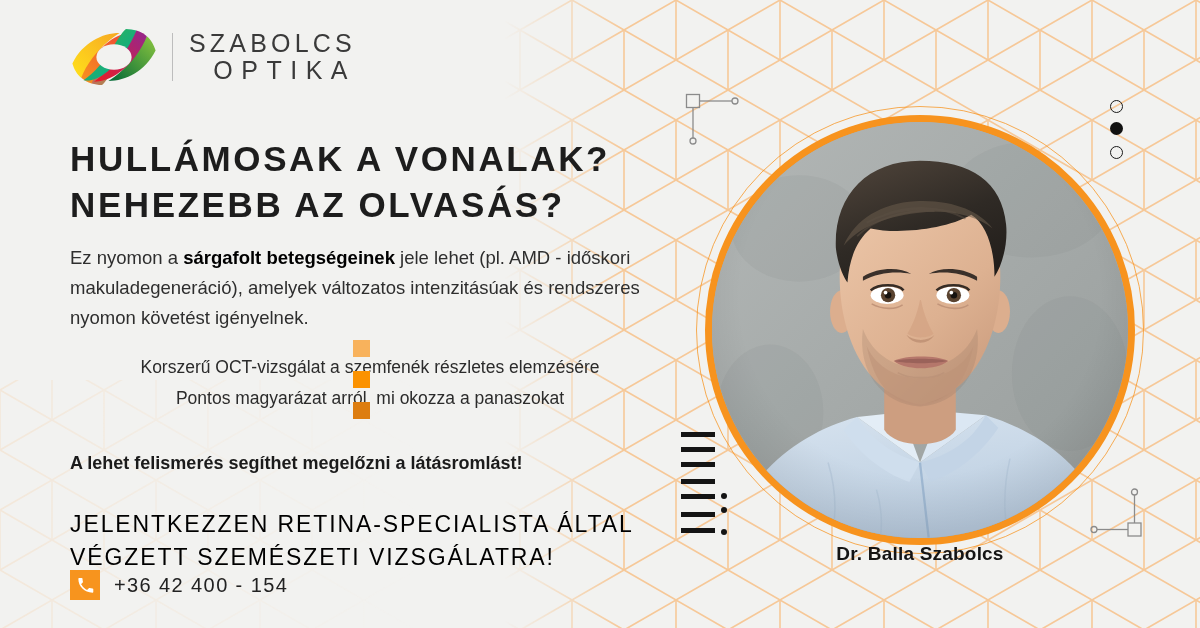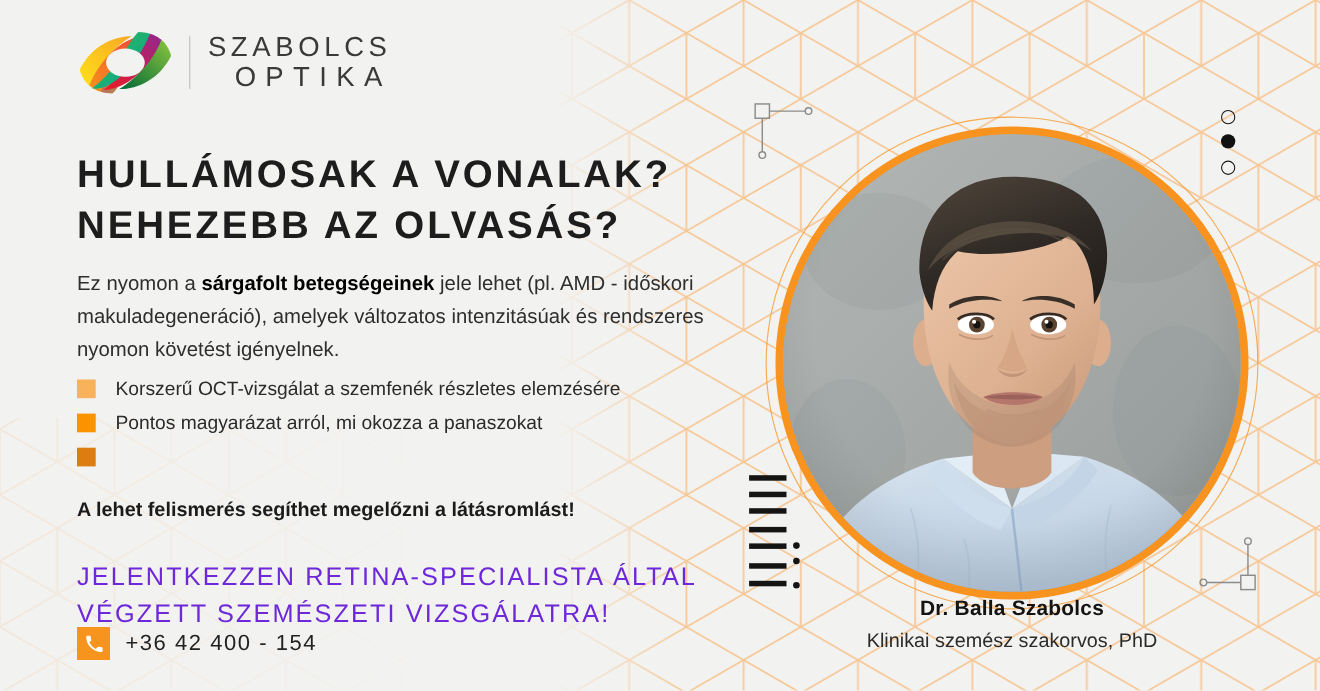--- a/index.html
+++ b/index.html
@@ -79,20 +79,21 @@
   .bullets {
     position:absolute;
     left:70px; top:340px;
     width:600px;
   }
   .bullet-row {
     display:flex;
     align-items:center;
     height:26px;
     margin-bottom:5px;
+    flex-direction:column;
   }
   .bullet-sq {
     width:17px; height:17px;
     flex:0 0 17px;
     margin-right:18px;
   }
   .bullet-text {
     font-size:17.5px;
     color:#2b2b2b;
     line-height:1.2;
@@ -111,21 +112,21 @@
 
   
   .cta {
     position:absolute;
     left:70px; top:508px;
     width:620px;
   }
   .cta-line {
     font-size:23px;
     letter-spacing:1.9px;
-    color:#6d28d9;
+    color:#000000;
     line-height:1.42;
     font-weight:400;
     white-space:nowrap;
   }
 
   
   .phone-wrap {
     position:absolute;
     left:70px; top:570px;
     display:flex; align-items:center;
@@ -479,16 +480,15 @@
       <path d="M188 247 C200 241 232 241 244 247 C232 257 200 257 188 247 Z" fill="#b5776b"></path>
       <path d="M188 247 C202 244 230 244 244 247 C230 250 202 250 188 247 Z" fill="#8e5a52" opacity="0.7"></path>
       <path d="M192 259 C204 266 228 266 240 259" stroke="#b88f76" stroke-width="1.6" fill="none" opacity="0.6"></path>
 
       <rect width="430" height="430" fill="url(#vign)"></rect>
     </svg>
   </div>
 
   <div class="doc-caption">
     <div class="doc-name">Dr. Balla Szabolcs</div>
-    <div class="doc-title">Klinikai szemész szakorvos, PhD</div>
   </div>
 
 </div>
 
 </body></html>

